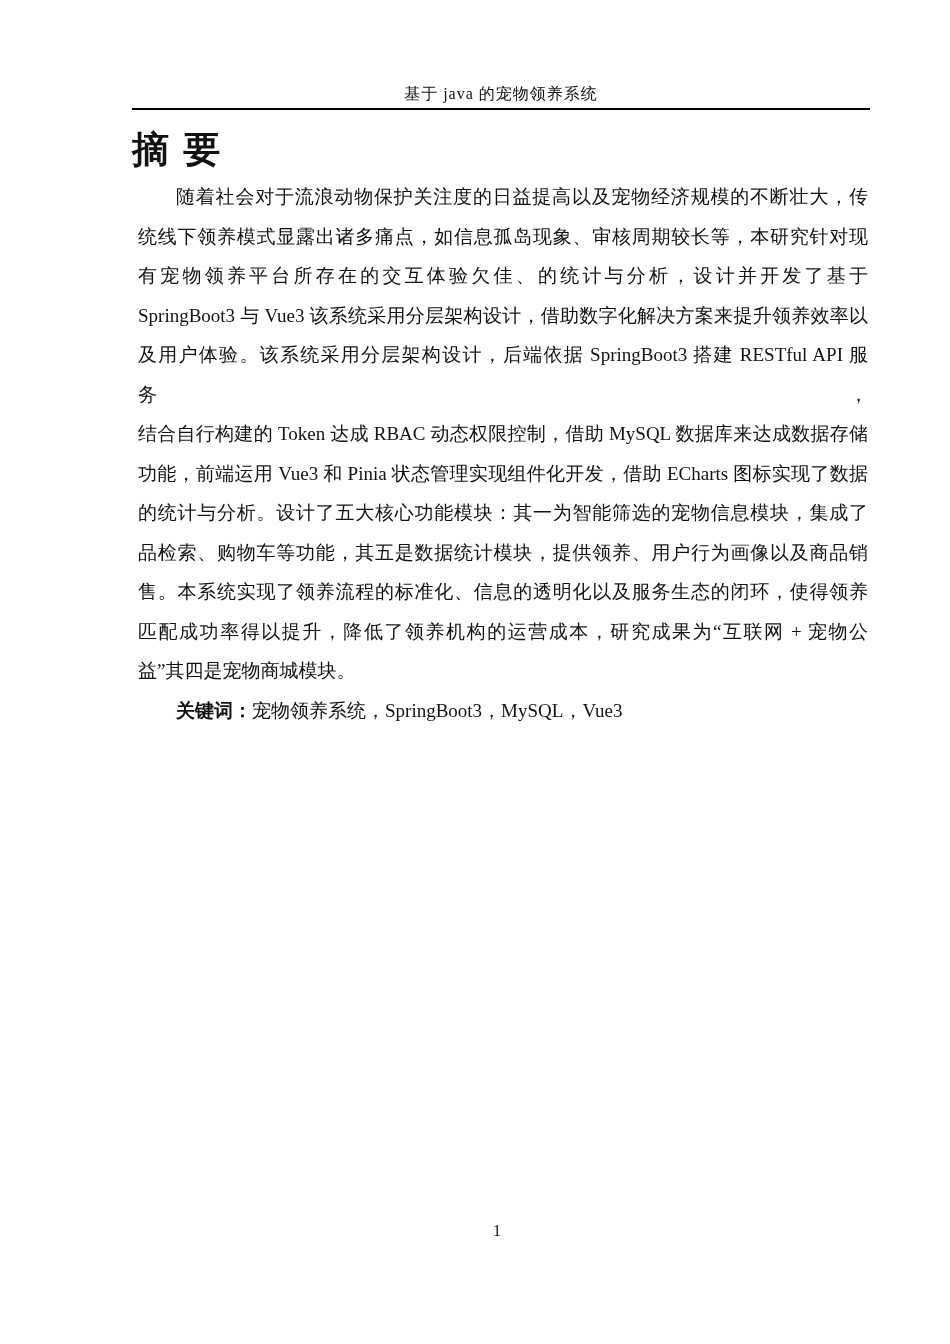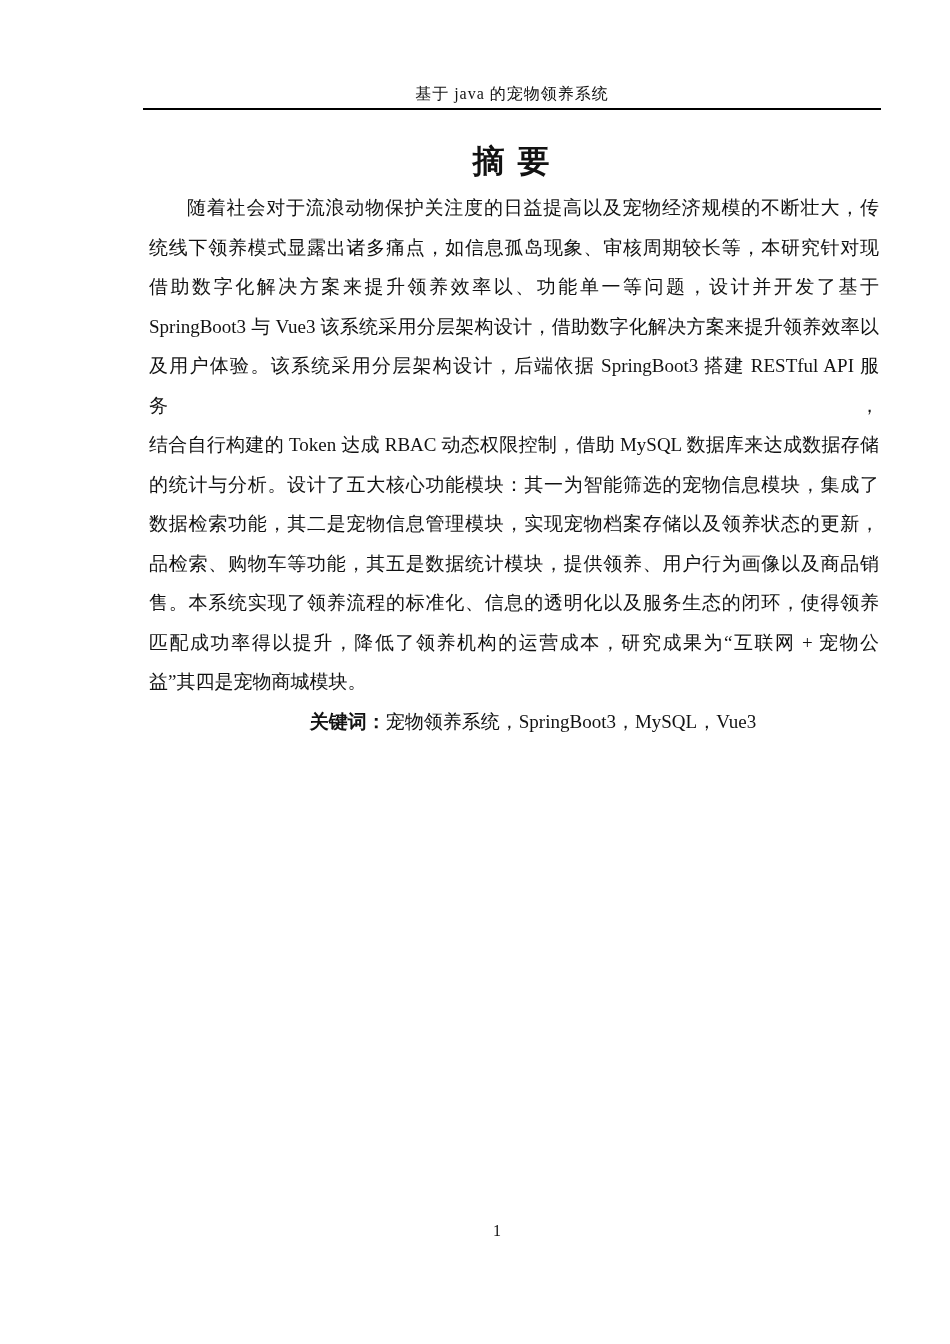--- a/index.html
+++ b/index.html
@@ -11,59 +11,59 @@
     position: relative;
     overflow: hidden;
   }
   .page {
     position: relative;
     width: 950px; height: 1344px;
     background: #ffffff;
   }
   .content {
     position: absolute;
-    left: 143px; top: 0;
+    left: 132px; top: 0;
     width: 738px;
   }
   .header-title {
     padding-top: 84px;
     text-align: center;
     font-size: 16px;
     line-height: 20px;
     letter-spacing: 1px;
   }
   .header-rule {
     margin-top: 4px;
     border-bottom: 2px solid #000000;
     height: 0;
   }
   .doc-title {
-    margin: 33px 0 0 0;
-    text-align: center;
-    font-size: 32px;
+    margin: 22px 0 0 0;
+    text-align: left;
+    font-size: 37px;
     line-height: 36px;
     font-weight: bold;
     font-family: "Liberation Sans", "DejaVu Sans", sans-serif;
     letter-spacing: 2px;
   }
   .body-block {
     margin-top: 9px;
     font-size: 19px;
     line-height: 39.5px;
     padding: 0 2px 0 6px;
   }
   .line {
     margin: 0;
     text-align: justify;
     text-align-last: justify;
     text-justify: inter-character;
   }
   .line.first { text-indent: 38px; }
   .line.last { text-align-last: left; }
-  .keywords { margin: 0; text-indent: 38px; text-align: center; }
+  .keywords { margin: 0; text-indent: 38px; }
   .kw-label {
     font-weight: bold;
     font-family: "Liberation Sans", "DejaVu Sans", sans-serif;
   }
   .page-number {
     position: absolute;
     left: 128px; top: 1222px;
     width: 738px;
     text-align: center;
     font-size: 16px;
@@ -76,26 +76,26 @@
   <div class="content">
 
     <div class="header-title">基于 java 的宠物领养系统</div>
     <div class="header-rule"></div>
 
     <h1 class="doc-title">摘 要</h1>
 
     <div class="body-block">
       <p class="line first">随着社会对于流浪动物保护关注度的日益提高以及宠物经济规模的不断壮大，传</p>
       <p class="line">统线下领养模式显露出诸多痛点，如信息孤岛现象、审核周期较长等，本研究针对现</p>
-      <p class="line">借助数字化解决方案来提升领养效率以、功能单一等问题，设计并开发了基于</p>
+      <p class="line">有宠物领养平台所存在的交互体验欠佳、的统计与分析，设计并开发了基于</p>
       <p class="line">SpringBoot3 与 Vue3 该系统采用分层架构设计，借助数字化解决方案来提升领养效率以</p>
       <p class="line">及用户体验。该系统采用分层架构设计，后端依据 SpringBoot3 搭建 RESTful API 服务，</p>
       <p class="line">结合自行构建的 Token 达成 RBAC 动态权限控制，借助 MySQL 数据库来达成数据存储</p>
+      <p class="line">功能，前端运用 Vue3 和 Pinia 状态管理实现组件化开发，借助 ECharts 图标实现了数据</p>
       <p class="line">的统计与分析。设计了五大核心功能模块：其一为智能筛选的宠物信息模块，集成了</p>
-      <p class="line">数据检索功能，其二是宠物信息管理模块，实现宠物档案存储以及领养状态的更新，</p>
       <p class="line">品检索、购物车等功能，其五是数据统计模块，提供领养、用户行为画像以及商品销</p>
       <p class="line">售。本系统实现了领养流程的标准化、信息的透明化以及服务生态的闭环，使得领养</p>
       <p class="line">匹配成功率得以提升，降低了领养机构的运营成本，研究成果为“互联网 + 宠物公</p>
       <p class="line last">益”其四是宠物商城模块。</p>
 
       <p class="keywords">
         <span class="kw-label">关键词：</span><span>宠物领养系统，SpringBoot3，MySQL，Vue3</span>
       </p>
     </div>
 

